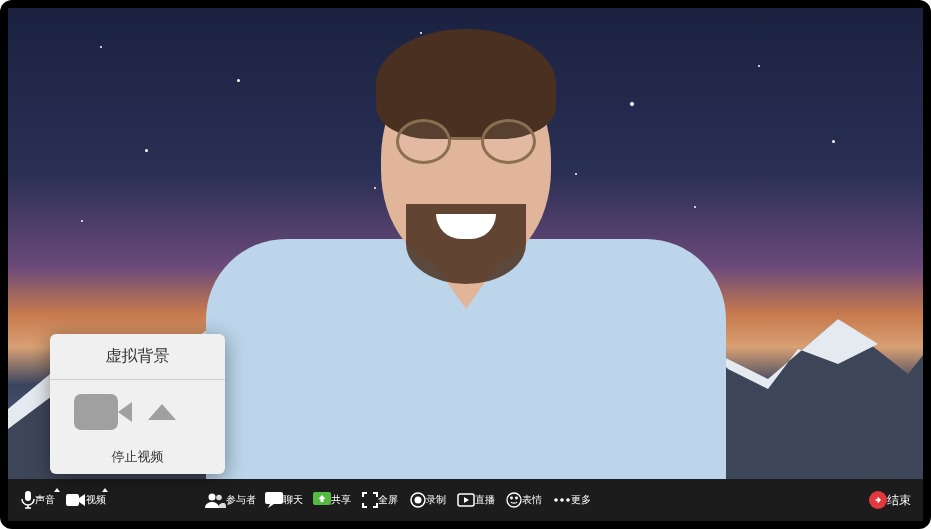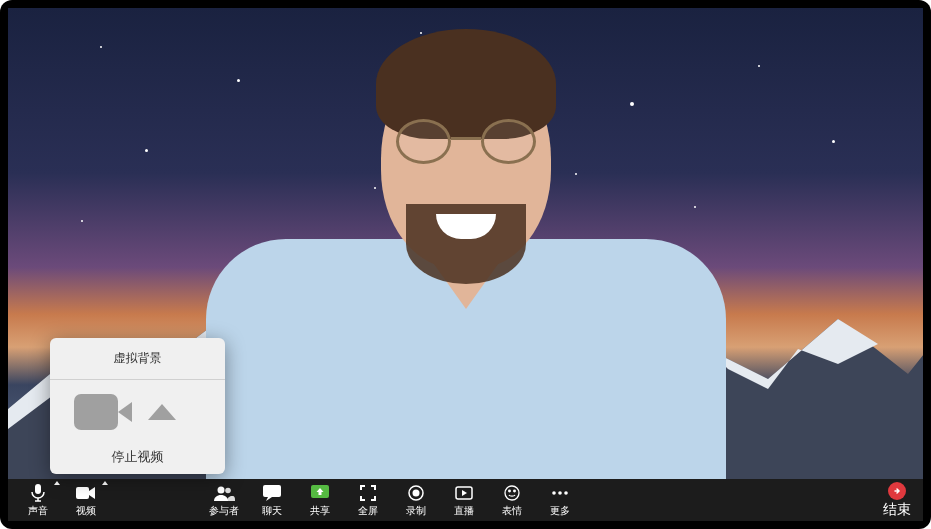--- a/index.html
+++ b/index.html
@@ -15,36 +15,36 @@
     .beard { position: absolute; top: 155px; left: 50%; transform: translateX(-50%); width: 120px; height: 80px; background: #4a3020; border-radius: 0 0 50% 50%; opacity: 0.85; }
     .mouth { position: absolute; top: 165px; left: 50%; transform: translateX(-50%); width: 60px; height: 25px; background: #fff; border-radius: 0 0 30px 30px; z-index: 2; }
     .glasses { position: absolute; top: 100px; left: 50%; transform: translateX(-50%); width: 140px; height: 45px; z-index: 3; }
     .lens { position: absolute; width: 55px; height: 45px; border: 3px solid #8a7050; border-radius: 50%; background: rgba(255,255,255,0.08); }
     .lens.left { left: 0; }
     .lens.right { right: 0; }
     .bridge { position: absolute; top: 18px; left: 55px; width: 30px; height: 3px; background: #8a7050; }
     .torso { position: absolute; bottom: 0; left: 50%; transform: translateX(-50%); width: 520px; height: 240px; background: #bcd5ea; border-radius: 80px 80px 0 0; }
     .collar { position: absolute; top: 0; left: 50%; transform: translateX(-50%); width: 0; height: 0; border-left: 50px solid transparent; border-right: 50px solid transparent; border-top: 70px solid #e1b599; }
     .popup { position: absolute; left: 50px; bottom: 55px; width: 175px; background: #f0f0f0; border-radius: 6px; box-shadow: 0 4px 20px rgba(0,0,0,0.4); overflow: hidden; z-index: 10; }
-    .popup-header { padding: 12px; text-align: center; font-size: 12px; color: #333; border-bottom: 1px solid #d0d0d0; cursor: pointer; }
+    .popup-header { padding: 12px; text-align: center; font-size: 16px; color: #333; border-bottom: 1px solid #d0d0d0; cursor: pointer; }
     .popup-body { padding: 14px 16px 8px; }
     .popup-controls { display: flex; align-items: center; gap: 18px; padding-left: 8px; }
     .cam-icon { width: 56px; height: 36px; position: relative; cursor: pointer; }
     .cam-body { width: 44px; height: 36px; background: #a0a0a0; border-radius: 7px; }
     .cam-lens { position: absolute; right: -2px; top: 8px; width: 0; height: 0; border-top: 10px solid transparent; border-bottom: 10px solid transparent; border-right: 14px solid #a0a0a0; }
     .chev-up { width: 0; height: 0; border-left: 14px solid transparent; border-right: 14px solid transparent; border-bottom: 16px solid #a0a0a0; cursor: pointer; }
     .popup-label { text-align: center; margin-top: 18px; font-size: 13px; color: #333; }
     .toolbar { position: absolute; bottom: 8px; left: 8px; right: 8px; height: 42px; background: #1c1c1c; display: flex; align-items: center; padding: 0 6px; }
-    .tb-item { display: flex; flex-direction: column; align-items: center; justify-content: center; color: #fff; font-size: 10px; cursor: pointer; padding: 2px 4px; min-width: 48px; position: relative; }
+    .tb-item { display: flex; flex-direction: row; align-items: center; justify-content: center; color: #fff; font-size: 10px; cursor: pointer; padding: 2px 4px; min-width: 48px; position: relative; }
     .tb-item.wide { min-width: 60px; }
     .tb-icon { height: 20px; display: flex; align-items: center; justify-content: center; margin-bottom: 1px; }
     .tb-item.green .tb-icon svg, .tb-item.green .tb-icon { color: #55ba42; }
     .caret { position: absolute; top: 0; right: 2px; width: 0; height: 0; border-left: 3px solid transparent; border-right: 3px solid transparent; border-bottom: 4px solid #fff; }
     .spacer { flex: 1; }
-    .end-btn { display: flex; flex-direction: column; align-items: center; color: #fff; font-size: 14px; cursor: pointer; padding: 2px 6px; }
+    .end-btn { display: flex; align-items: center; color: #fff; font-size: 12px; cursor: pointer; padding: 2px 6px; }
     .end-circle { width: 18px; height: 18px; background: #e0393e; border-radius: 50%; display: flex; align-items: center; justify-content: center; margin-bottom: 1px; }
   </style>
 </head>
 <body>
 
 <div class="app-frame">
 
   <div class="video-area">
     <div class="stars">
       <div class="star" style="top:8%;left:10%;width:2px;height:2px"></div>

